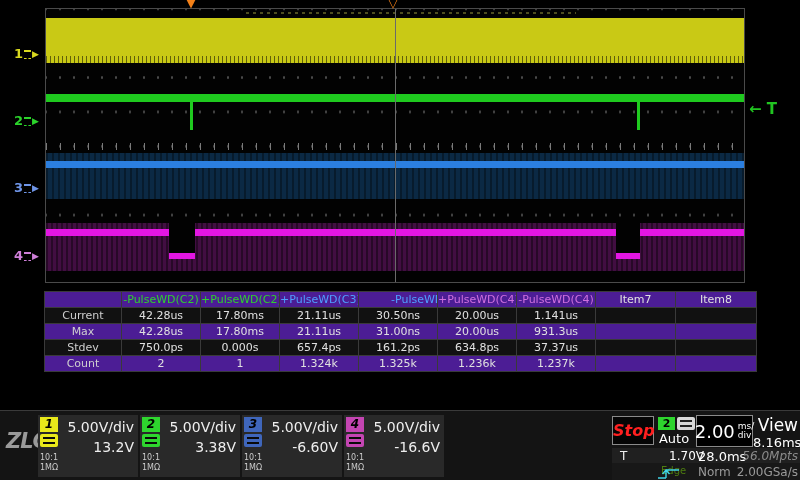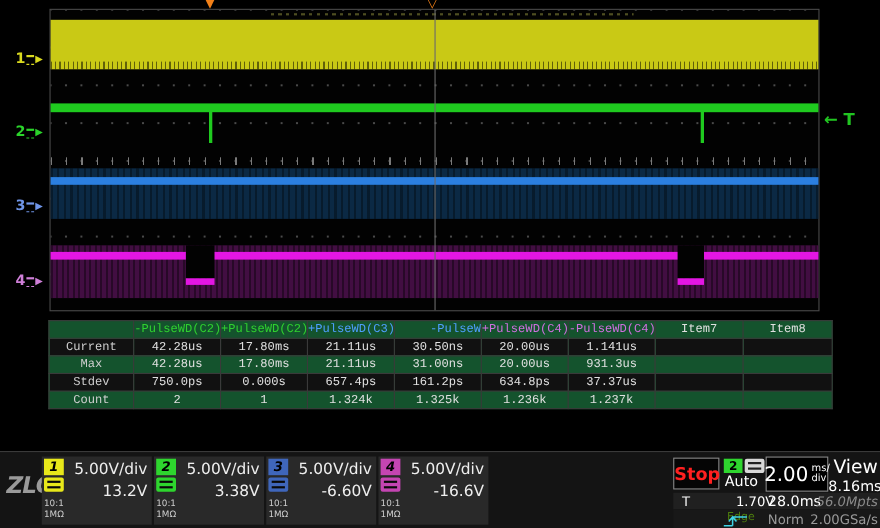--- a/index.html
+++ b/index.html
@@ -35,21 +35,21 @@
   .chmark{position:absolute;left:14px;width:30px;font-size:13px;font-weight:bold;
           display:flex;align-items:center;gap:1px;}
   .dc-mini{display:inline-block;width:7px;height:6px;border-top:2px solid currentColor;
            border-bottom:1px dashed currentColor;margin-top:2px;}
   .chmark .arr{font-size:9px;}
   .tri{position:absolute;top:-4px;color:#f28018;font-size:13px;line-height:14px;}
   #trig-t{position:absolute;left:749px;top:100px;color:#21c521;font-size:15px;font-weight:bold;}
 
   
   #mtable-wrap{position:absolute;left:44px;top:291px;width:712px;}
-  table{border-collapse:collapse;table-layout:fixed;width:712px;background:#14532d;font-family:Liberation Mono, monospace;}
+  table{border-collapse:collapse;table-layout:fixed;width:712px;background:#4c1d95;}
   th,td{border:1px solid #3a3a3a;height:15px;font-size:11px;text-align:center;
         padding:0;white-space:nowrap;overflow:hidden;color:#e0e0e0;font-weight:normal;}
   table{border:1px solid #5a5a5a;}
   td.rlabel{color:#cfcfcf;}
   tbody tr:nth-child(odd){background:#111;}
 
   
   #bottombar{position:absolute;left:0;top:410px;width:800px;height:70px;background:#141414;
              border-top:1px solid #3a3a3a;box-sizing:border-box;}
   #zlg{position:absolute;left:6px;top:18px;color:#9a9a9a;font-size:21px;font-weight:bold;
@@ -63,21 +63,21 @@
   .dcicon::before{content:"";position:absolute;left:3px;right:3px;top:3px;border-top:2px solid #0a0a0a;}
   .dcicon::after{content:"";position:absolute;left:3px;right:3px;top:8px;border-top:2px dashed #0a0a0a;}
   .b1{background:#e8e81a;} .b2{background:#2ed52e;} .b3{background:#3f66bb;} .b4{background:#c445b2;}
   .chblock .scale{position:absolute;right:4px;top:4px;font-size:14px;color:#eee;}
   .chblock .offset{position:absolute;right:4px;top:24px;font-size:14px;color:#eee;}
   .chblock .probe{position:absolute;left:2px;top:38px;font-size:8px;line-height:10px;color:#ccc;}
 
   
   #stop-box{position:absolute;left:612px;top:5px;width:42px;height:29px;background:#050505;
             border:1px solid #8a8a8a;box-sizing:border-box;text-align:center;}
-  #stop-box span{color:#ff2020;font-weight:bold;font-size:16px;line-height:27px;}
+  #stop-box span{color:#ff2020;font-weight:bold;font-size:16px;line-height:27px;font-style:italic;}
   #trigsrc-badge{position:absolute;left:658px;top:6px;width:17px;height:13px;background:#2ed52e;
             color:#000;font-size:11px;font-weight:bold;text-align:center;line-height:13px;}
   #trigsrc-coupling{position:absolute;left:677px;top:6px;width:18px;height:13px;background:#d8d8d8;
             border-radius:2px;}
   #trigsrc-coupling::before{content:"";position:absolute;left:3px;right:3px;top:3px;border-top:2px solid #222;}
   #trigsrc-coupling::after{content:"";position:absolute;left:3px;right:3px;top:8px;border-top:2px dashed #222;}
   #auto-label{position:absolute;left:652px;top:20px;width:44px;text-align:center;color:#fff;font-size:13px;}
   #tb-box{position:absolute;left:696px;top:4px;width:57px;height:32px;background:#000;
           border:1px solid #8a8a8a;box-sizing:border-box;display:flex;align-items:center;justify-content:center;gap:3px;}
   #tb-box .val{color:#fff;font-size:18px;}

